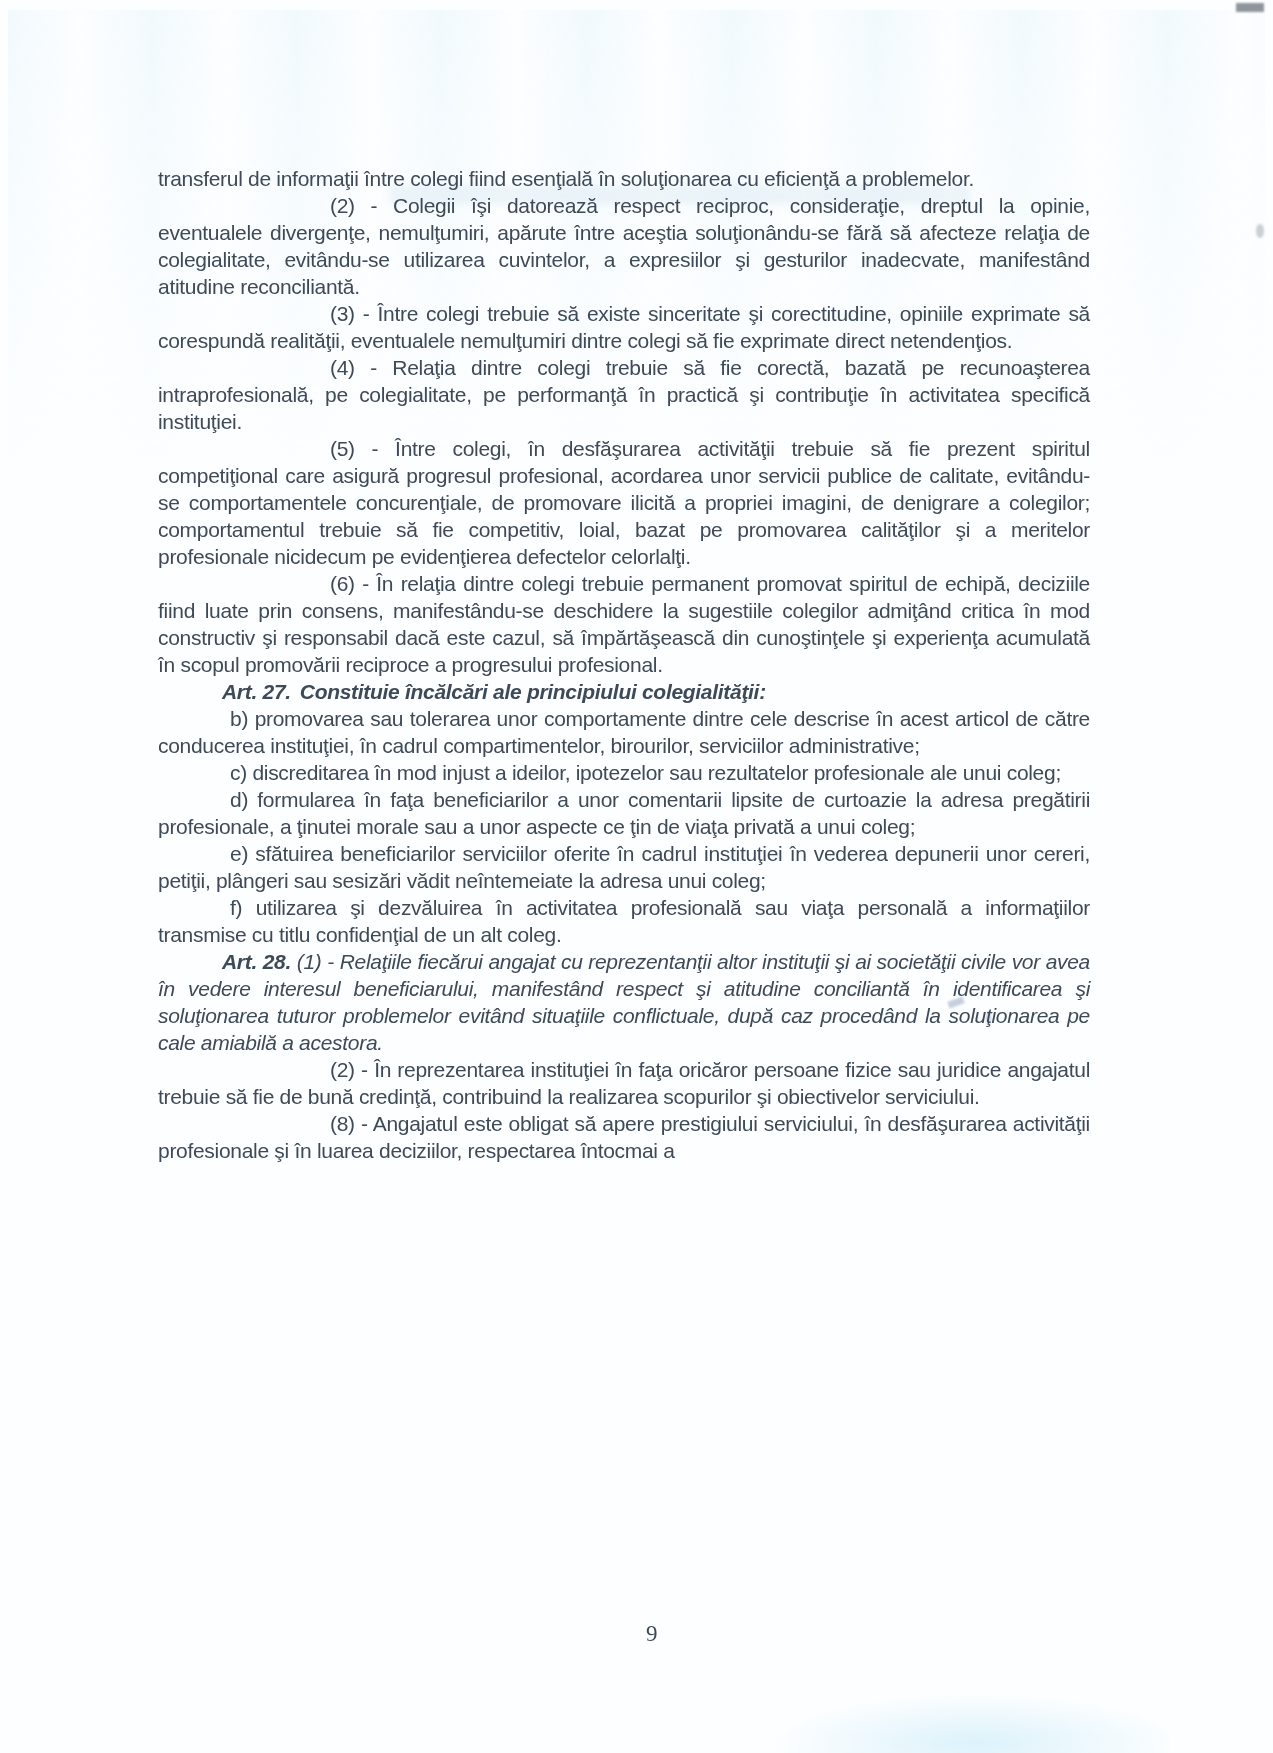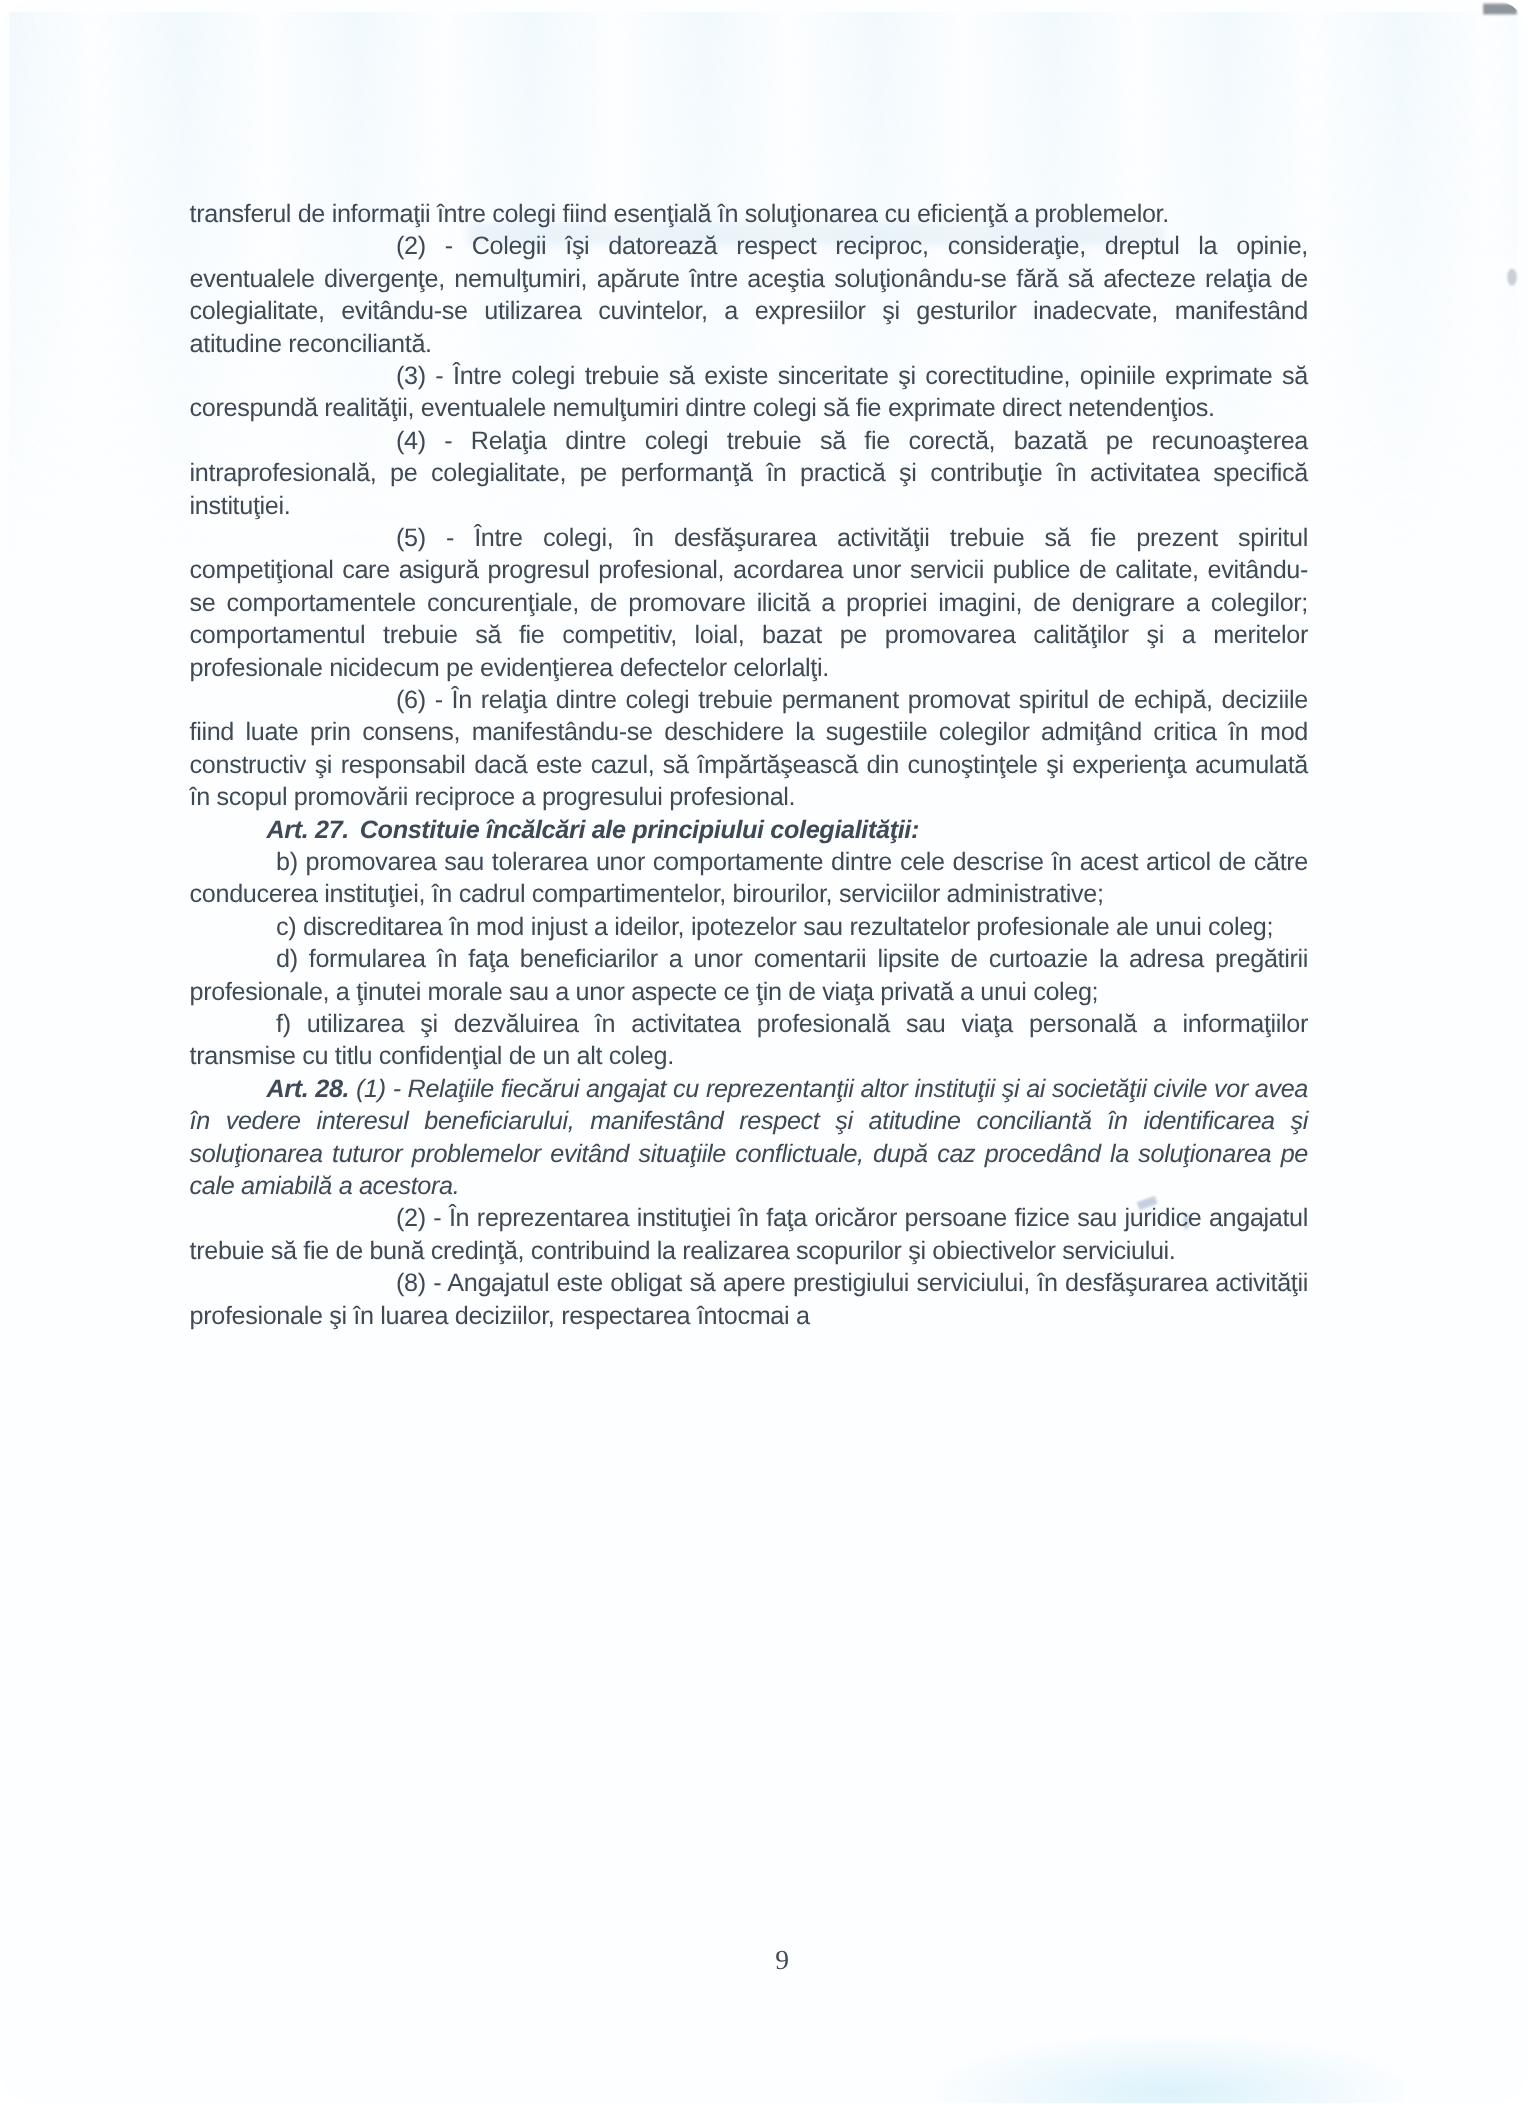--- a/index.html
+++ b/index.html
@@ -4,21 +4,20 @@
 <style>
   html, body { margin: 0; padding: 0; background: #ffffff; }
   .page {
     position: relative;
     width: 1273px;
     height: 1753px;
     background: #fdfeff;
     overflow: hidden;
     font-family: "Liberation Sans", "DejaVu Sans", sans-serif;
     color: #3e4a57;
-    border-radius: 29px;
   }
   
   .scan-tint {
     position: absolute;
     left: 8px; right: 8px; top: 10px;
     height: 560px;
     background: repeating-linear-gradient(90deg,
       rgba(198,232,246,0.38) 0px,
       rgba(240,251,255,0.10) 70px,
       rgba(198,232,246,0.38) 145px);
@@ -100,20 +99,21 @@
 
     <p class="heading art27"><span class="lead lead-wide">Art. 27.</span><span>Constituie încălcări ale principiului colegialităţii:</span></p>
 
 
     <p class="item">b) promovarea sau tolerarea unor comportamente dintre cele descrise în acest articol de către conducerea instituţiei, în cadrul compartimentelor, birourilor, serviciilor administrative;</p>
 
     <p class="item">c) discreditarea în mod injust a ideilor, ipotezelor sau rezultatelor profesionale ale unui coleg;</p>
 
     <p class="item">d) formularea în faţa beneficiarilor a unor comentarii lipsite de curtoazie la adresa pregătirii profesionale, a ţinutei morale sau a unor aspecte ce ţin de viaţa privată a unui coleg;</p>
 
+    <p class="item">e) sfătuirea beneficiarilor serviciilor oferite în cadrul instituţiei în vederea depunerii unor cereri, petiţii, plângeri sau sesizări vădit neîntemeiate la adresa unui coleg;</p>
 
     <p class="item">f) utilizarea şi dezvăluirea în activitatea profesională sau viaţa personală a informaţiilor transmise cu titlu confidenţial de un alt coleg.</p>
 
 
     <p class="art28p"><span class="lead">Art. 28.</span> <span>(1) - Relaţiile fiecărui angajat cu reprezentanţii altor instituţii şi ai societăţii civile vor avea în vedere interesul beneficiarului, manifestând respect şi atitudine conciliantă în identificarea şi soluţionarea tuturor problemelor evitând situaţiile conflictuale, după caz procedând la soluţionarea pe cale amiabilă a acestora.</span></p>
 
     <p class="deep">(2) - În reprezentarea instituţiei în faţa oricăror persoane fizice sau juridice angajatul trebuie să fie de bună credinţă, contribuind la realizarea scopurilor şi obiectivelor serviciului.</p>
 
     <p class="deep">(8) - Angajatul este obligat să apere prestigiului serviciului, în desfăşurarea activităţii profesionale şi în luarea deciziilor, respectarea întocmai a</p>
 

